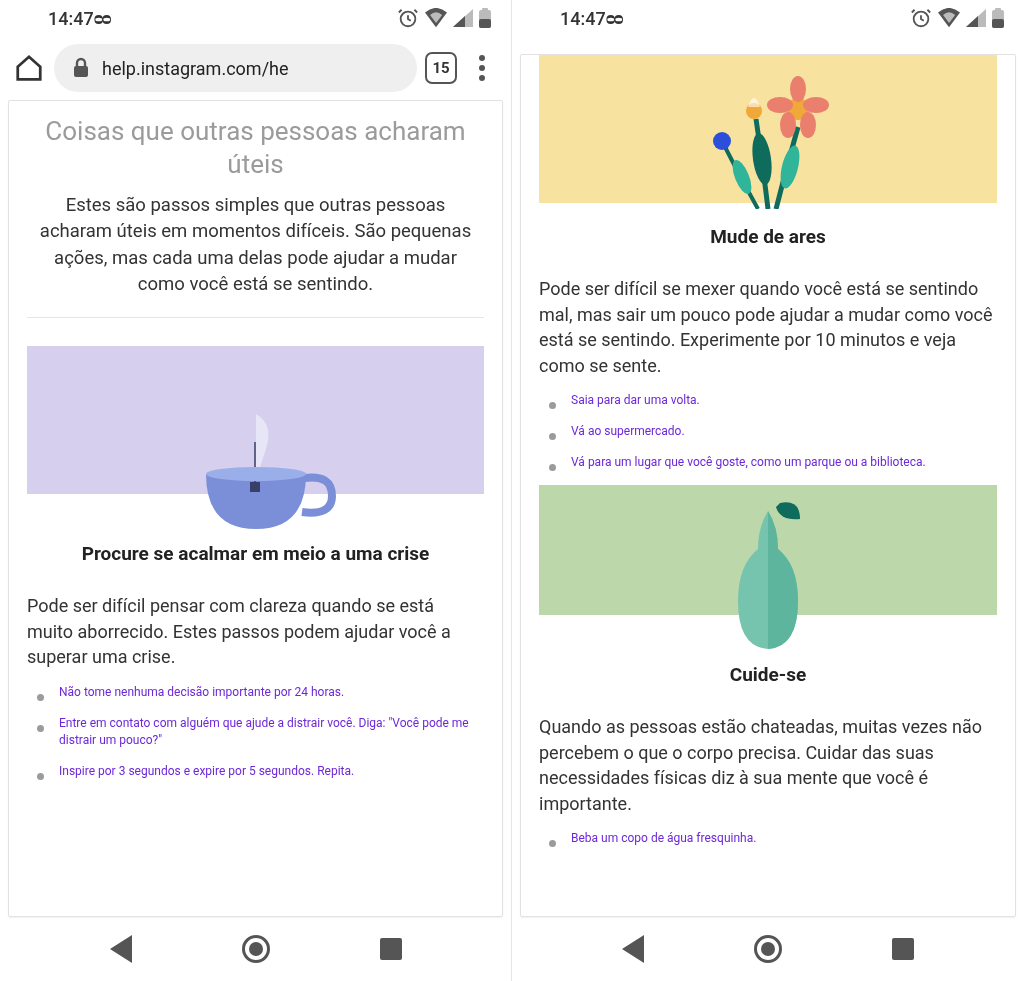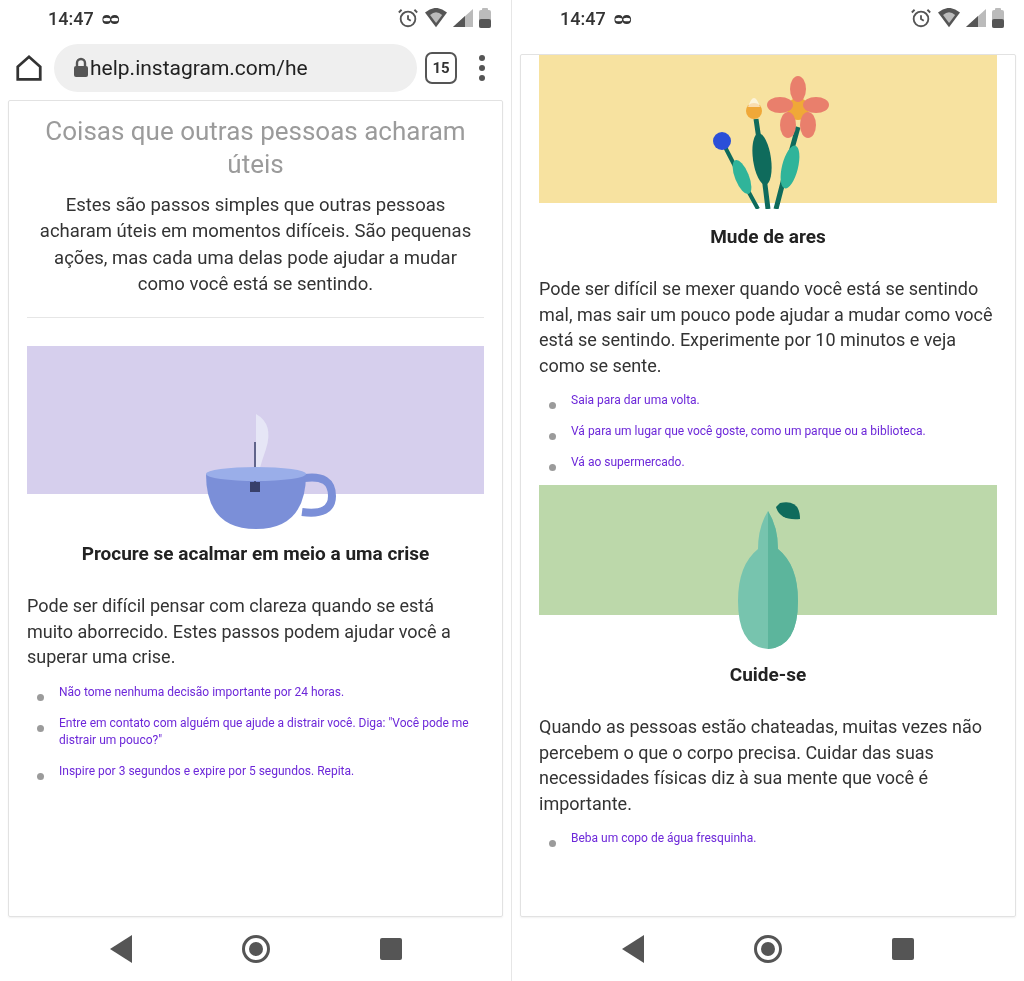--- a/index.html
+++ b/index.html
@@ -31,21 +31,21 @@
   .status-bar {
     height: 36px;
     display: flex;
     align-items: center;
     justify-content: space-between;
     padding: 0 20px 0 48px;
     font-size: 18px;
     color: #333;
     font-weight: 500;
   }
-  .status-left { display:flex; align-items:center; gap:8px; }
+  .status-left { display:flex; align-items:center; }
   .status-right { display:flex; align-items:center; gap:6px; }
   .vm-icon { font-family: monospace; letter-spacing: -2px; font-weight: bold;}
   .status-right svg { display:block; }
 
   
   .omnibar {
     height: 64px;
     display: flex;
     align-items: center;
     padding: 0 12px;
@@ -53,22 +53,22 @@
   }
   .home-icon { width:34px; height:34px; display:flex; align-items:center; justify-content:center; }
   .url-pill {
     flex: 1;
     height: 48px;
     border-radius: 24px;
     background: #efefef;
     display: flex;
     align-items: center;
     padding: 0 18px;
-    gap: 0;
-    font-size: 21px;
+    gap: 12px;
+    font-size: 18px;
     color: #222;
     overflow: hidden;
     white-space: nowrap;
   }
   .tab-badge {
     width: 32px; height:32px;
     border: 2.2px solid #555;
     border-radius: 7px;
     display:flex; align-items:center; justify-content:center;
     font-size: 15px; font-weight:700; color:#333;
@@ -325,22 +325,22 @@
             </g>
             <circle cx="96" cy="62" r="8" fill="#f0a838"></circle>
             <path d="M90 58 Q96 40 102 58" fill="#fff" opacity="0.6"></path>
           </svg>
         </div>
 
         <div class="section-title">Mude de ares</div>
         <div class="section-body">Pode ser difícil se mexer quando você está se sentindo mal, mas sair um pouco pode ajudar a mudar como você está se sentindo. Experimente por 10 minutos e veja como se sente.</div>
         <ul class="tips">
           <li>Saia para dar uma volta.</li>
+          <li>Vá ao supermercado.</li>
           <li>Vá para um lugar que você goste, como um parque ou a biblioteca.</li>
-          <li>Vá ao supermercado.</li>
         </ul>
 
         <div class="illus green" style="height:130px; margin-top:6px;">
           <svg width="120" height="170" viewBox="0 0 120 170">
             <path d="M72 14 Q92 10 92 30 Q72 32 68 18" fill="#0f6b5c"></path>
             <path d="M60 22 Q50 38 50 60 Q30 76 30 112 Q30 158 60 160 Q90 158 90 112 Q90 76 70 60 Q70 38 60 22 Z" fill="#77c4ae"></path>
             <path d="M60 22 Q70 38 70 60 Q90 76 90 112 Q90 158 60 160 L60 22 Z" fill="#5cb59c"></path>
           </svg>
         </div>
 

